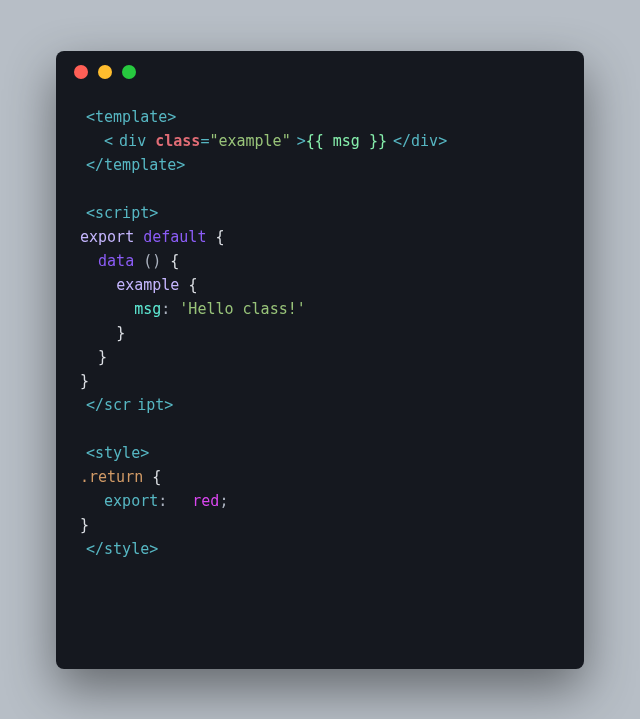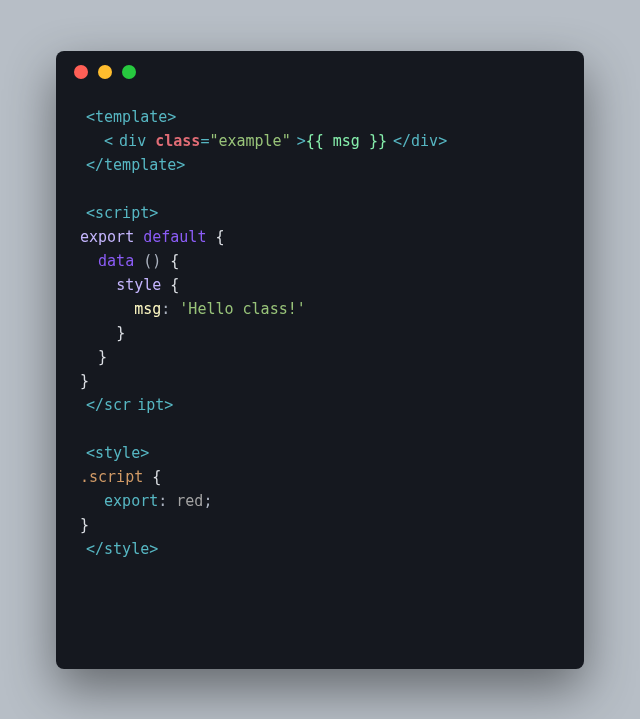--- a/index.html
+++ b/index.html
@@ -49,46 +49,46 @@
     }
     .c-tag { color: #56b6c2; margin-left: 6px; }
     .c-attr { color: #e06c75; font-weight: bold; }
     .c-op { color: #56b6c2; }
     .c-str { color: #98c379; }
     .c-brace { color: #dcdfe4; }
     .c-mustache { color: #86efac; }
     .c-kw { color: #c4b5fd; }
     .c-kw2 { color: #8b5cf6; }
     .c-fn { color: #8b5cf6; }
-    .c-prop { color: #fef9c3; }
+    .c-prop { color: #5eead4; }
     .c-punc { color: #abb2bf; }
     .c-sel { color: #d19a66; }
-    .c-cssval { color: #a3a3a3; }
+    .c-cssval { color: #d946ef; margin-left: 16px; }
   </style>
 </head>
 <body>
 
 <div class="window">
   <div class="titlebar">
     <div class="dot red"></div>
     <div class="dot yellow"></div>
     <div class="dot green"></div>
   </div>
   <div class="code"><span class="c-tag">&lt;template&gt;</span>
 <span>  </span><span class="c-tag">&lt;</span><span class="c-tag">div</span><span> </span><span class="c-attr">class</span><span class="c-op">=</span><span class="c-str">"example"</span><span class="c-tag">&gt;</span><span class="c-mustache">{{ msg }}</span><span class="c-tag">&lt;/div&gt;</span>
 <span class="c-tag">&lt;/template&gt;</span>
 
 <span class="c-tag">&lt;script&gt;</span>
 <span class="c-kw">export</span><span> </span><span class="c-kw2">default</span><span> </span><span class="c-brace">{</span>
 <span>  </span><span class="c-fn">data</span><span> </span><span class="c-punc">()</span><span> </span><span class="c-brace">{</span>
-<span>    </span><span class="c-kw">style</span><span> </span><span class="c-brace">{</span>
+<span>    </span><span class="c-kw">example</span><span> </span><span class="c-brace">{</span>
 <span>      </span><span class="c-prop">msg</span><span class="c-punc">:</span><span> </span><span class="c-str">'Hello class!'</span>
 <span>    </span><span class="c-brace">}</span>
 <span>  </span><span class="c-brace">}</span>
 <span class="c-brace">}</span>
 <span class="c-tag">&lt;/scr</span><span class="c-tag">ipt&gt;</span>
 
 <span class="c-tag">&lt;style&gt;</span>
-<span class="c-sel">.script</span><span> </span><span class="c-brace">{</span>
+<span class="c-sel">.return</span><span> </span><span class="c-brace">{</span>
 <span>  </span><span class="c-tag">export</span><span class="c-punc">:</span><span> </span><span class="c-cssval">red</span><span class="c-punc">;</span>
 <span class="c-brace">}</span>
 <span class="c-tag">&lt;/style&gt;</span></div>
 </div>
 
 </body></html>

